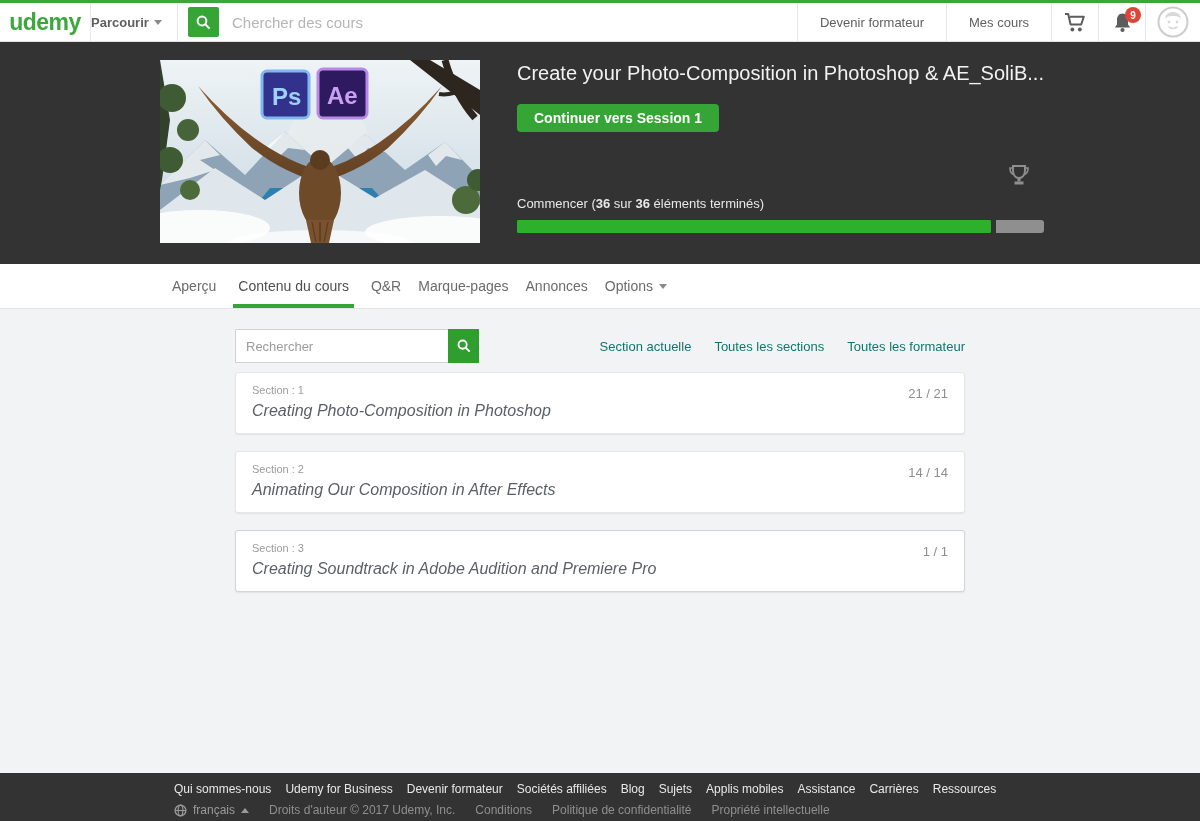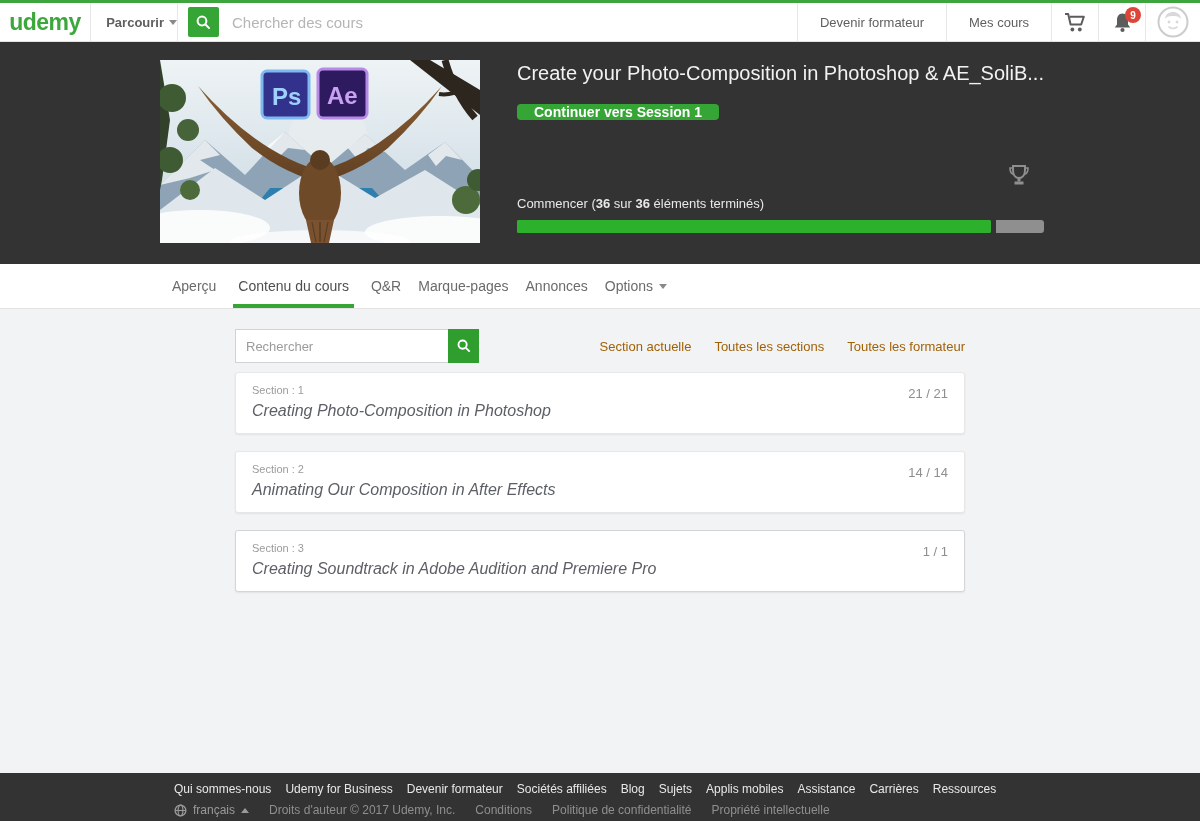--- a/index.html
+++ b/index.html
@@ -6,21 +6,21 @@
   html,body { width:1200px; height:821px; }
   body { font-family:"Liberation Sans", sans-serif; background:#f2f3f4; overflow:hidden; }
   .page { width:1200px; height:821px; position:relative; display:flex; flex-direction:column; }
 
   
   .topbar { height:42px; background:#fff; border-top:3px solid #3ea53e; border-bottom:1px solid #e3e3e3;
             display:flex; align-items:stretch; flex:0 0 auto; }
   .logo { width:90px; display:flex; align-items:center; justify-content:center;
           color:#3ca83c; font-size:23px; font-weight:bold; letter-spacing:-0.5px; cursor:pointer; }
   .vdiv { width:1px; background:#e8e8e8; }
-  .browse { width:86px; display:flex; align-items:center; justify-content:flex-end; gap:5px;
+  .browse { width:86px; display:flex; align-items:center; justify-content:flex-start; gap:5px;
             color:#5f5f5f; font-size:13px; font-weight:bold; cursor:pointer; }
   .caret-down { width:0; height:0; border-left:4px solid transparent; border-right:4px solid transparent;
                 border-top:5px solid #8a8a8a; display:inline-block; }
   .caret-up { width:0; height:0; border-left:4px solid transparent; border-right:4px solid transparent;
               border-bottom:5px solid #9a9a9a; display:inline-block; }
   .searchwrap { flex:1; display:flex; align-items:center; padding-left:10px; }
   .searchbtn { width:31px; height:30px; background:#35a535; border:none; border-radius:2px;
                display:flex; align-items:center; justify-content:center; cursor:pointer; }
   .searchtext { color:#b5b5b5; font-size:15px; margin-left:13px; flex:1; border:none; outline:none; background:transparent; }
   .searchtext::placeholder { color:#b5b5b5; }
@@ -33,21 +33,21 @@
 
   
   .hero { height:222px; background:#333333; flex:0 0 auto; }
   .container { width:880px; margin:0 auto; }
   .hero .container { display:flex; padding-top:18px; }
   .thumb { width:320px; height:183px; flex:0 0 auto; overflow:hidden; background:#a21caf; }
   .hero-right { flex:1; margin-left:37px; position:relative; }
   .hero-title { color:#f2f2f2; font-size:20px; font-weight:400; margin-top:2px; white-space:nowrap; }
   .continue-btn { margin-top:19px; background:#35a535; color:#fff; border:none; border-radius:4px;
                   font-family:"Liberation Sans",sans-serif; font-size:14px; font-weight:bold;
-                  padding:0 17px; cursor:pointer; display:inline-block; }
+                  padding:6px 17px; cursor:pointer; display:inline-block; }
   .progress-block { position:absolute; left:0; right:0; top:136px; }
   .progress-label { color:#e8e8e8; font-size:13px; }
   .progress-label .bold { font-weight:bold; }
   .bar-row { display:flex; align-items:center; margin-top:9px; }
   .bar-track { flex:1; height:13px; background:#2db12d; border-radius:2px; position:relative; overflow:hidden; }
   .bar-fill { position:absolute; left:0; top:0; bottom:0; width:100%; background:#2db12d; }
   .bar-cap { width:48px; height:13px; background:#8f8f8f; border-radius:0 3px 3px 0; margin-left:5px; }
   .trophy { position:absolute; right:14px; top:-32px; }
 
   
@@ -61,21 +61,21 @@
   .content { flex:1; background:#f2f3f4; }
   .content .inner { width:730px; margin:0 auto; padding-top:20px; }
   .filter-row { display:flex; align-items:center; }
   .cc-search { display:flex; height:34px; }
   .cc-input { width:213px; height:34px; border:1px solid #d2d2d2; border-right:none; background:#fff;
               font-family:"Liberation Sans",sans-serif; font-size:13px; color:#555; padding:0 10px; outline:none; }
   .cc-input::placeholder { color:#9b9b9b; }
   .cc-btn { width:31px; height:34px; background:#2f9e2f; border:none; display:flex; align-items:center;
             justify-content:center; cursor:pointer; }
   .filter-links { margin-left:auto; display:flex; gap:23px; }
-  .filter-link { color:#a16207; font-size:13px; cursor:pointer; text-decoration:none; }
+  .filter-link { color:#0f766e; font-size:13px; cursor:pointer; text-decoration:none; }
 
   .cards { margin-top:9px; }
   .card { background:#fff; border:1px solid #e7e7e7; border-radius:3px; box-shadow:0 1px 2px rgba(0,0,0,0.07);
           padding:11px 16px 13px; margin-top:17px; position:relative; cursor:pointer; min-height:62px; }
   .card:first-child { margin-top:0; }
   .card.outlined { border-color:#d3d5d7; }
   .card-label { font-size:11px; color:#9b9b9b; }
   .card-title { font-size:16px; color:#5c6066; margin-top:6px;font-style:italic; }
   .card-count { position:absolute; top:13px; right:16px; font-size:13px; color:#8e8e8e; }
 

